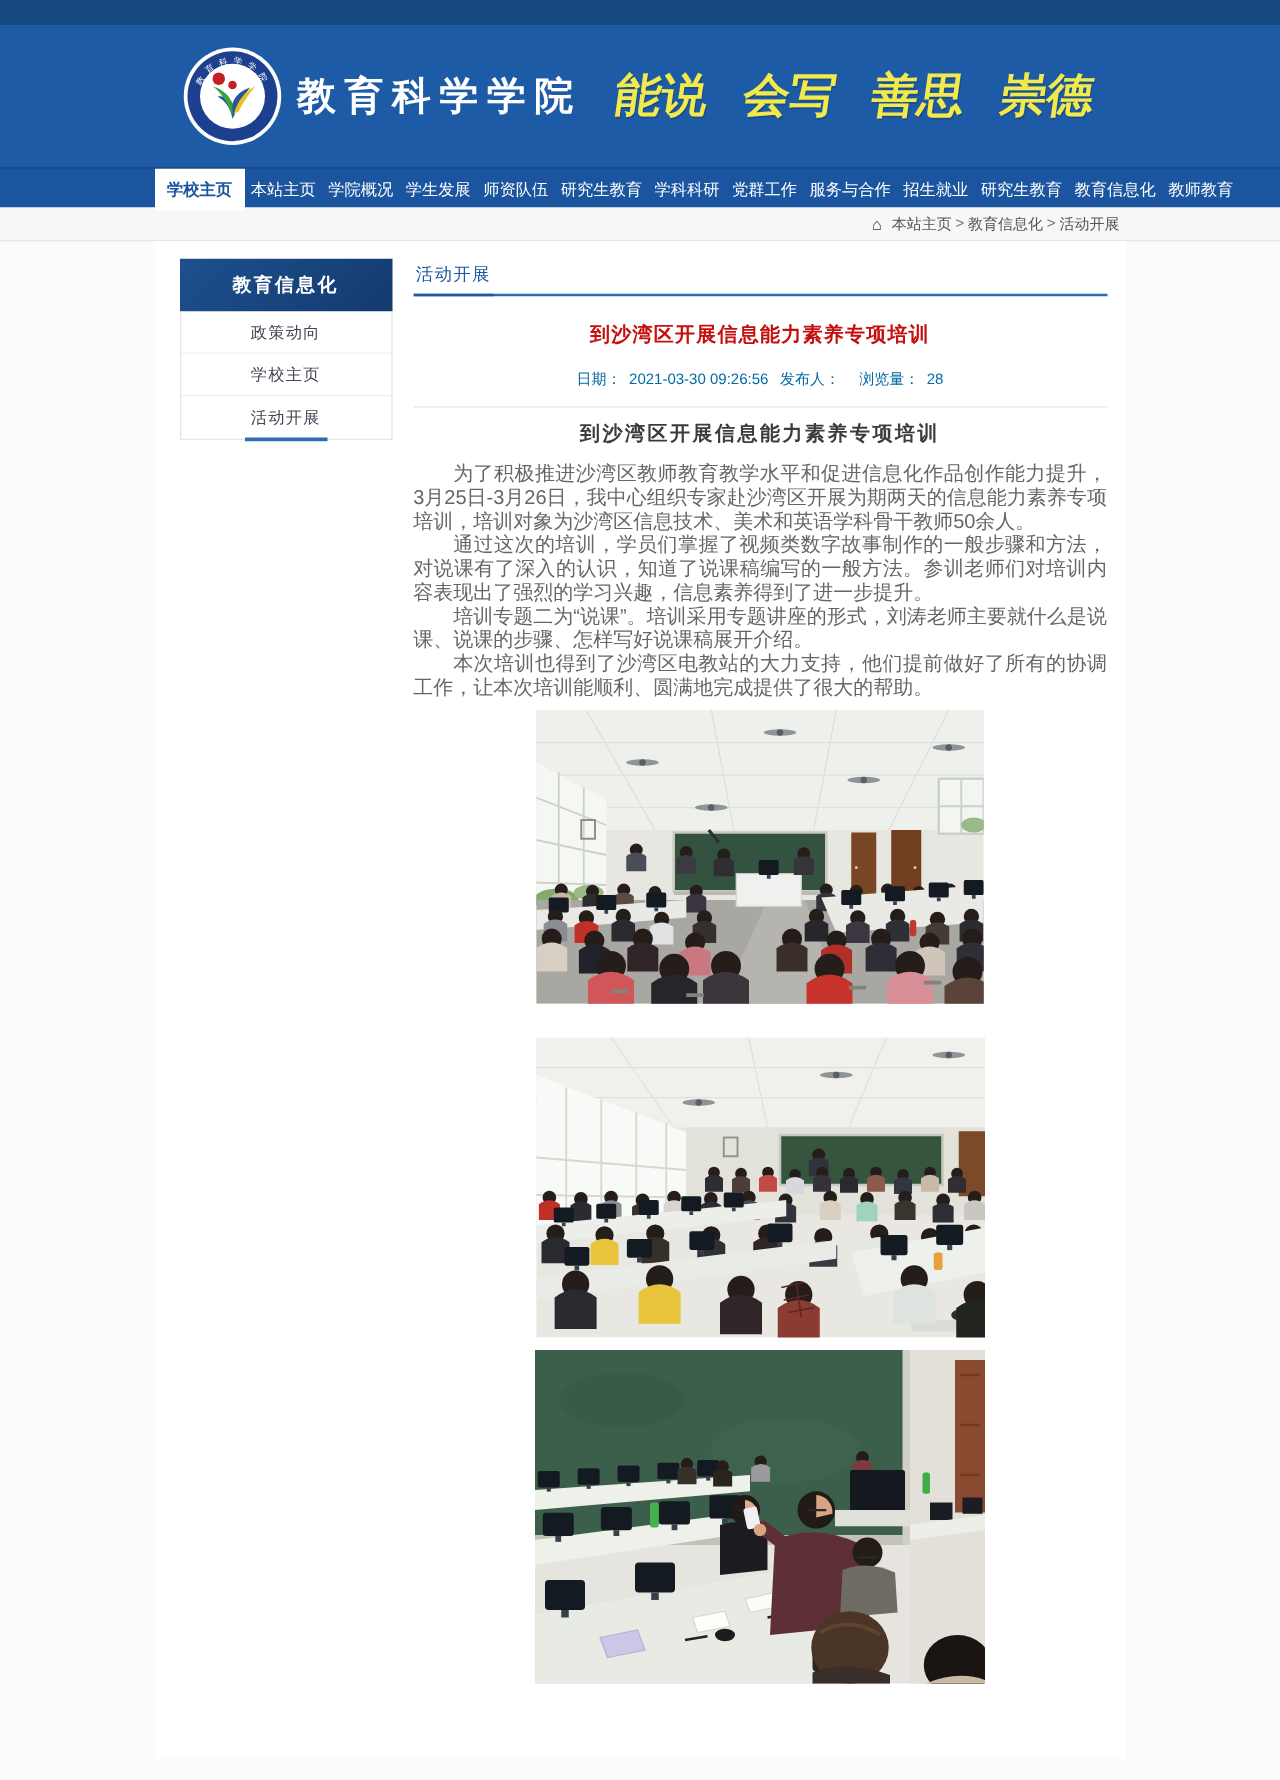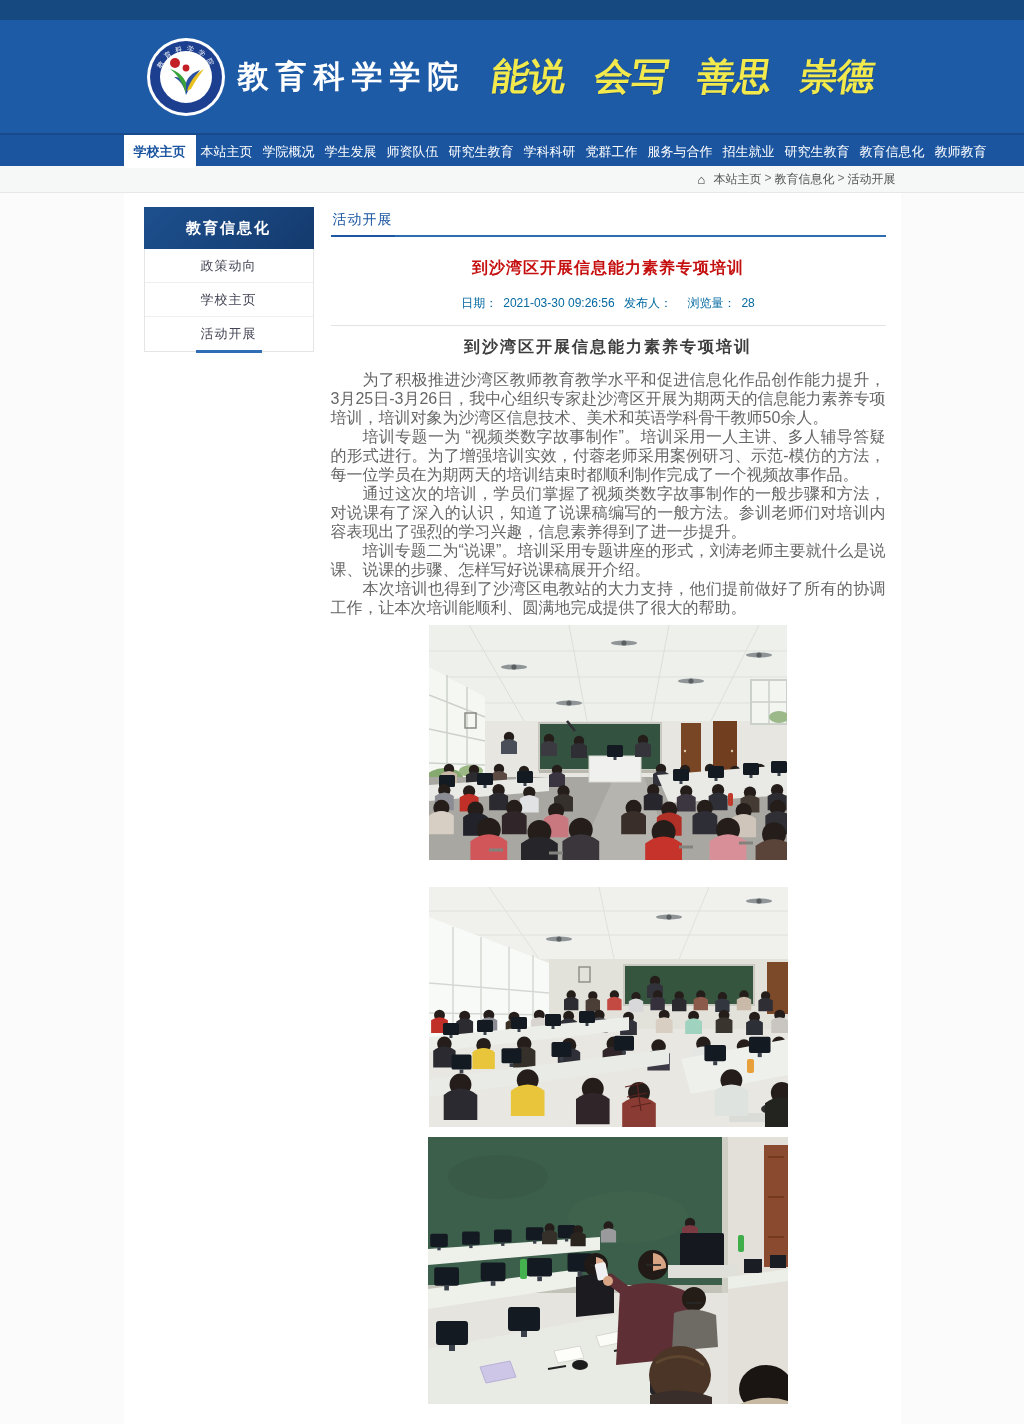--- a/index.html
+++ b/index.html
@@ -203,21 +203,20 @@
       <span>浏览量：</span><span>28</span>
     </div>
 
     <hr class="meta-rule">
 
     <h2 class="inner-title">到沙湾区开展信息能力素养专项培训</h2>
 
     <div class="art-body">
 
     <p>为了积极推进沙湾区教师教育教学水平和促进信息化作品创作能力提升， 3月25日-3月26日，我中心组织专家赴沙湾区开展为期两天的信息能力素养专项培训，培训对象为沙湾区信息技术、美术和英语学科骨干教师50余人。</p>
-        <p>培训专题一为 “视频类数字故事制作”。培训采用一人主讲、多人辅导答疑的形式进行。为了增强培训实效，付蓉老师采用案例研习、示范-模仿的方法，每一位学员在为期两天的培训结束时都顺利制作完成了一个视频故事作品。</p>
         <p>通过这次的培训，学员们掌握了视频类数字故事制作的一般步骤和方法，对说课有了深入的认识，知道了说课稿编写的一般方法。参训老师们对培训内容表现出了强烈的学习兴趣，信息素养得到了进一步提升。</p>
         <p>培训专题二为“说课”。培训采用专题讲座的形式，刘涛老师主要就什么是说课、说课的步骤、怎样写好说课稿展开介绍。</p>
         <p>本次培训也得到了沙湾区电教站的大力支持，他们提前做好了所有的协调工作，让本次培训能顺利、圆满地完成提供了很大的帮助。</p>
       </div>
 
     <figure class="fig-1" aria-label="培训教室全景：专家在黑板前讲解，参训教师就座听课">
       <svg viewBox="0 0 358 235" width="358" height="235">
         <defs>
           <g id="pp">
               <circle cx="0" cy="-6" r="5.2" fill="#241d1a"></circle>

